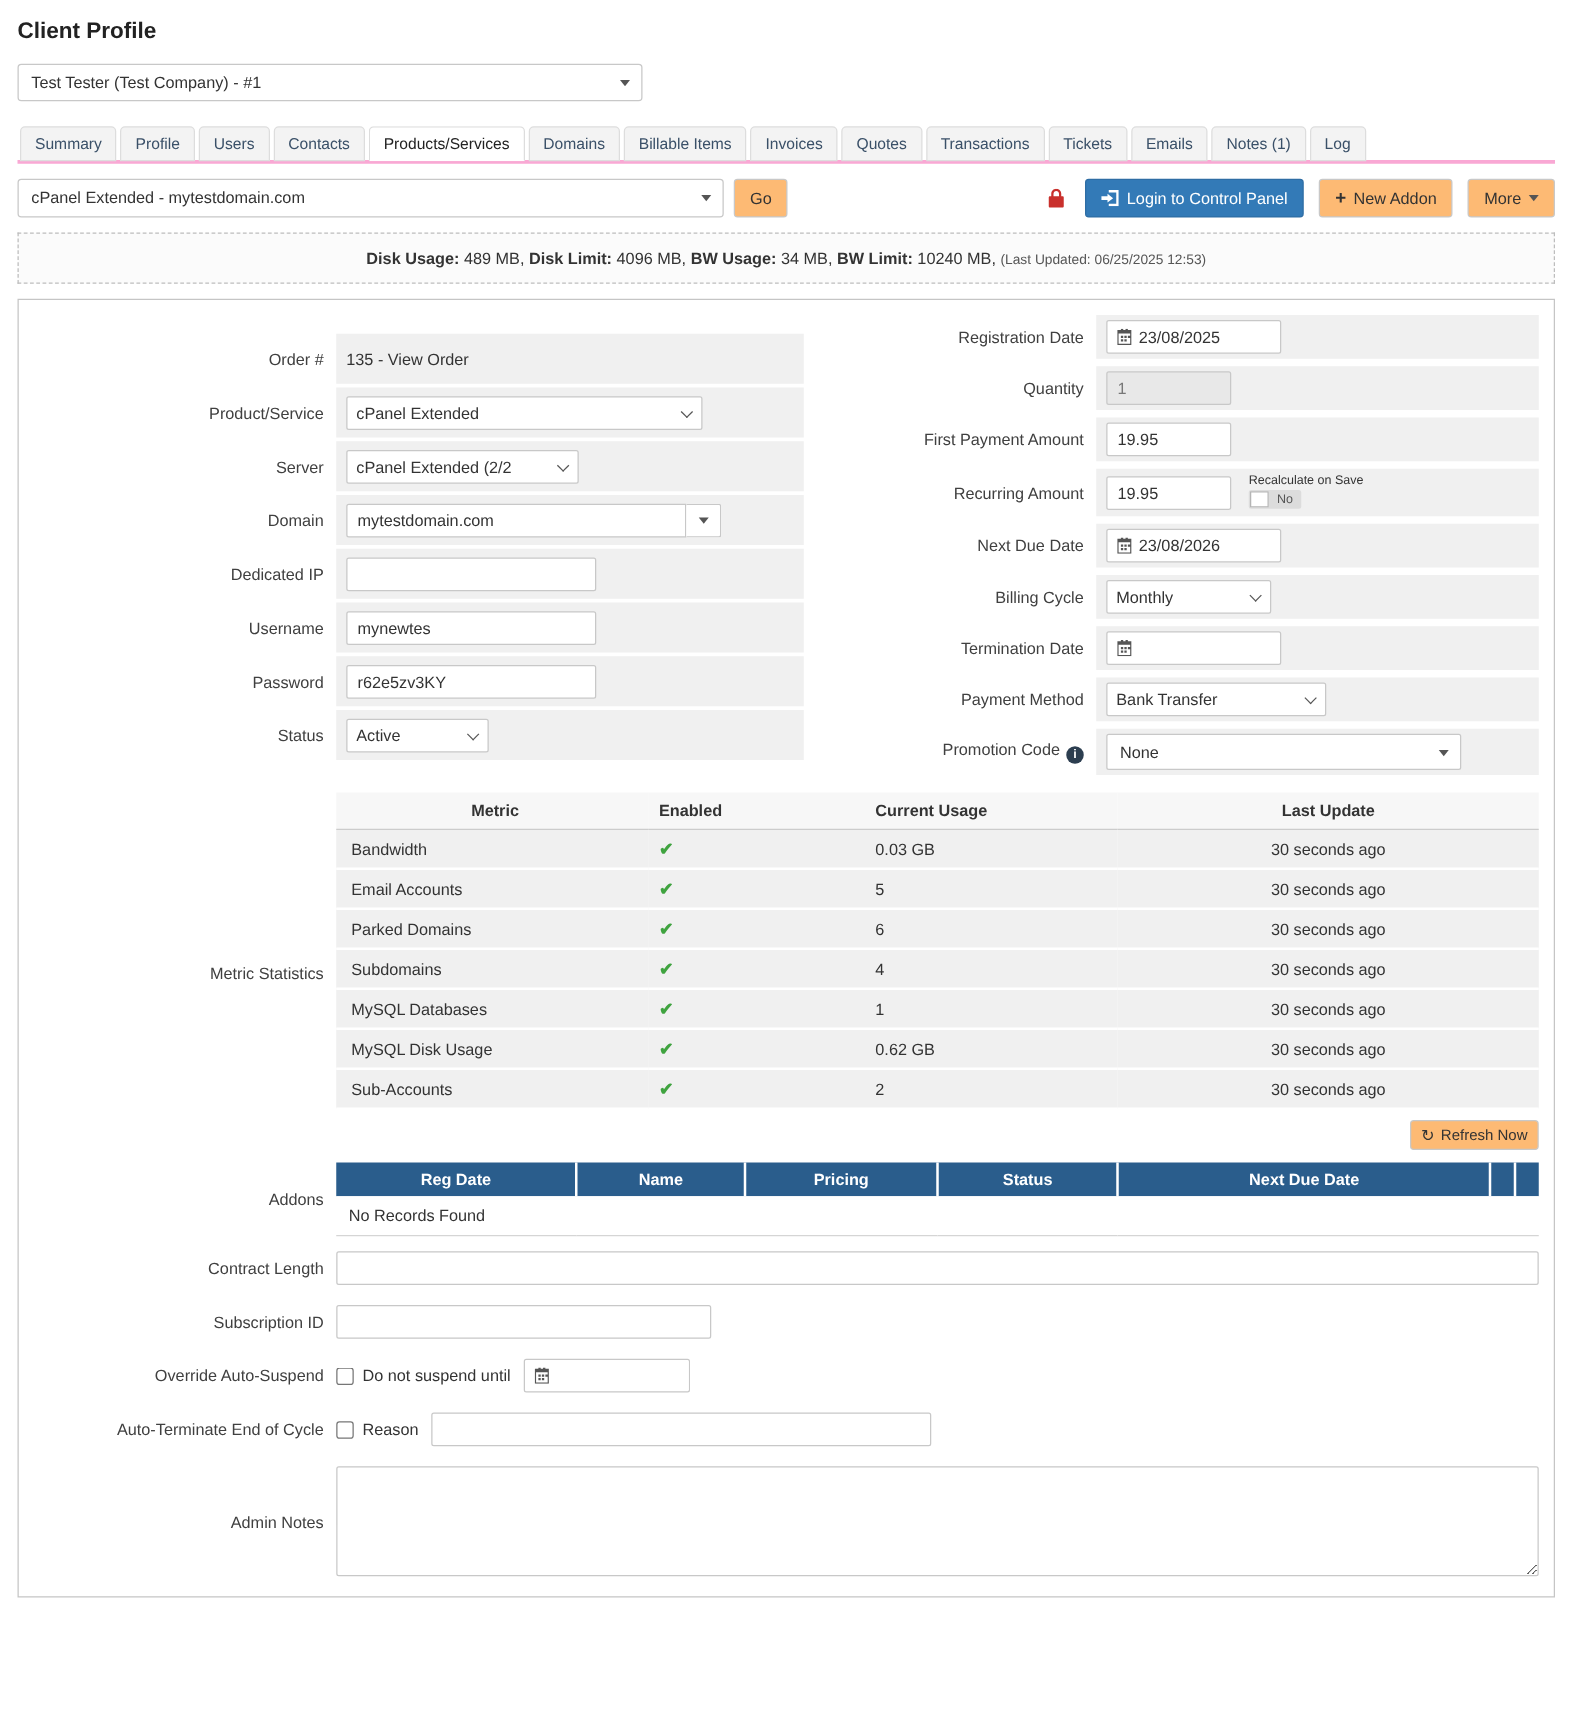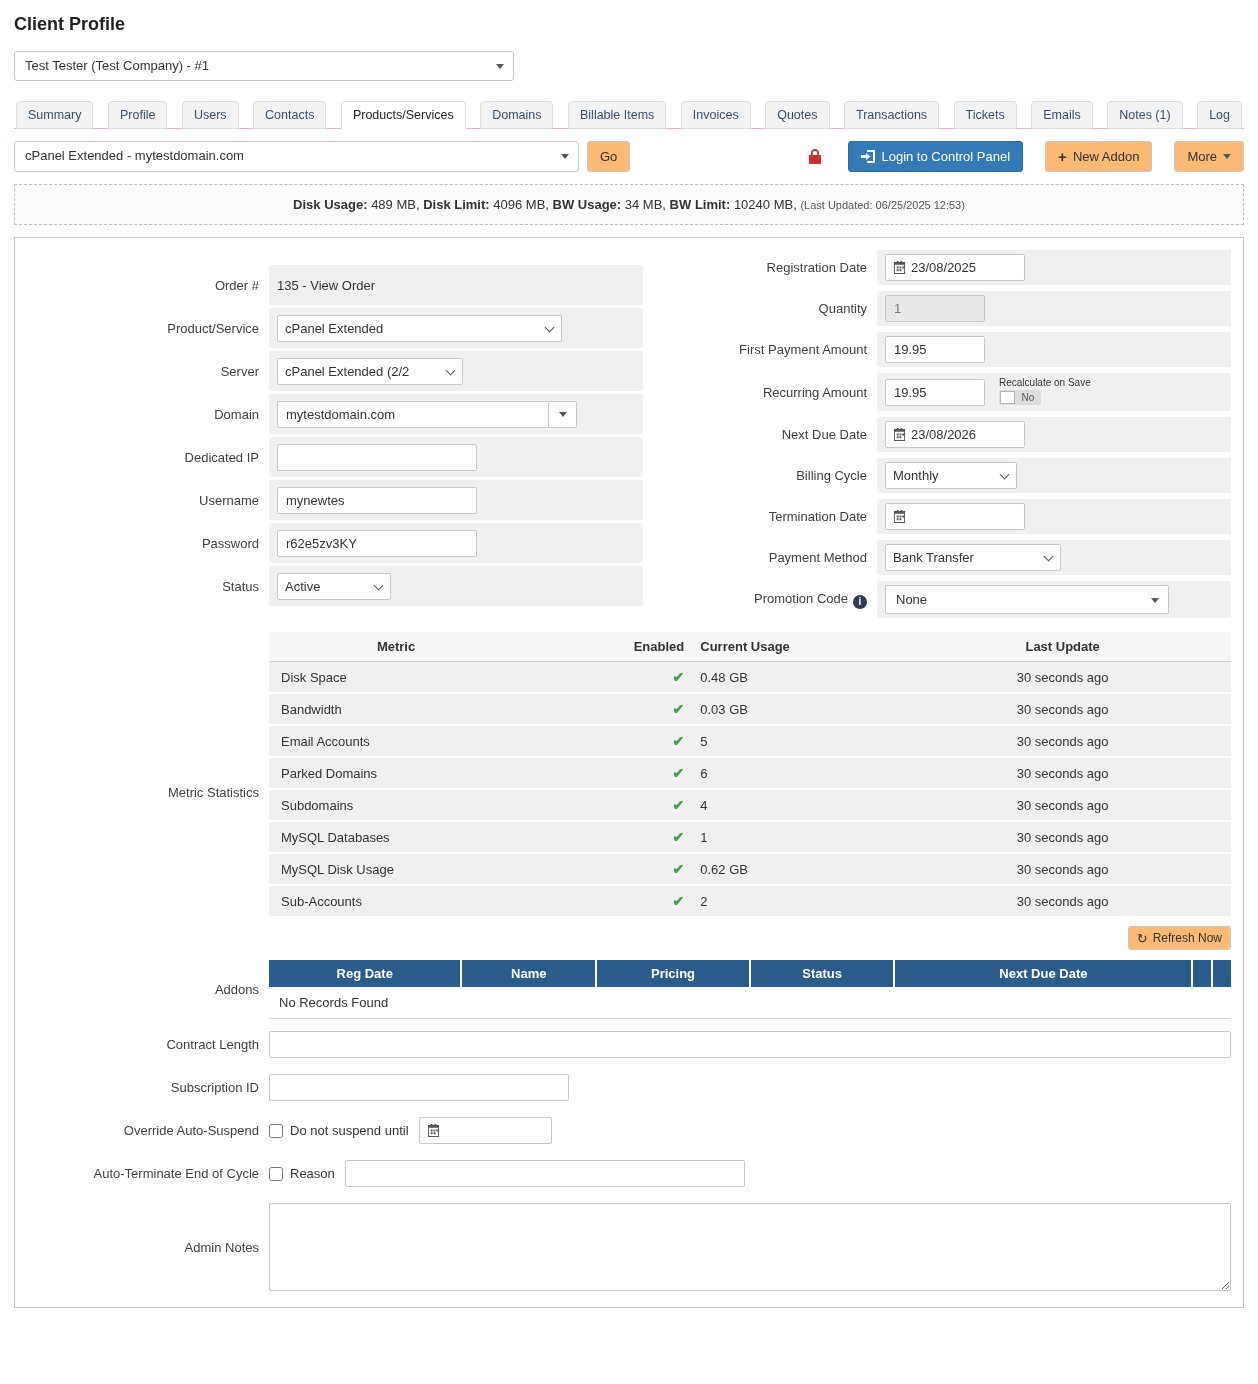--- a/index.html
+++ b/index.html
@@ -22,38 +22,38 @@
   }
   .caret {
     display: inline-block; width: 0; height: 0;
     border-left: 4px solid transparent; border-right: 4px solid transparent;
     border-top: 5px solid #555;
   }
   .select-box > .caret { position: absolute; right: 9px; top: 12px; }
   .client-select { width: 500px; margin-bottom: 20px; }
 
   
-  .tabbar { display: flex; align-items: flex-end; gap: 3px; border-bottom: 1px solid #f9a8d4; padding: 0 2px; justify-content: space-between; }
+  .tabbar { display: flex; align-items: flex-end; gap: 3px; border-bottom: 3px solid #f9a8d4; padding: 0 2px; }
   .tab {
     padding: 6px 11px; font-size: 12.5px; color: #3a5068; cursor: pointer;
     background: #f3f3f3; border: 1px solid #ddd; border-radius: 4px 4px 0 0;
     margin-bottom: -1px; white-space: nowrap;
   }
   .tab.active { background: #fff; border-bottom-color: #fff; color: #222; }
 
   
   .toolbar { display: flex; align-items: center; gap: 8px; margin: 12px 0 12px 0; }
   .service-select { width: 565px; height: 31px; }
   .btn {
     display: inline-flex; align-items: center; gap: 6px; height: 31px;
     padding: 0 12px; background: #fdba74; border: 1px solid #c8c8c8; border-radius: 3px;
     font-family: inherit; font-size: 13px; color: #333; cursor: pointer; white-space: nowrap;
   }
   .btn-primary { background: #337ab7; border-color: #2e6da4; color: #fff; }
-  .toolbar-right { margin-left: auto; display: flex; align-items: center; gap: 22px; }
+  .toolbar-right { margin-left: auto; display: flex; align-items: center; gap: 12px; }
   .lock { display: inline-flex; align-items: center; padding: 0 4px; cursor: pointer; }
   .plus { font-weight: 700; font-size: 15px; line-height: 1; }
 
   
   .usage-bar {
     border: 1px dashed #bdbdbd; background: #fbfbfb; text-align: center;
     padding: 12px 8px; margin-bottom: 12px; color: #333;
   }
   .usage-bar b { font-weight: 700; }
   .usage-bar .small { font-size: 11px; color: #555; }
@@ -142,21 +142,21 @@
   .row-full { margin-top: 8px; }
   .mtable-wrap { flex: 1; }
   .mtable { width: 100%; border-collapse: collapse; }
   .mtable th {
     background: #f7f7f7; font-weight: 700; color: #333; padding: 7px 8px;
     border-bottom: 1px solid #ccc; text-align: center; font-size: 13px;
   }
   .mtable td { background: #f0f0f0; padding: 7px 8px; border-bottom: 2px solid #fff; }
   .mtable .c-metric { width: 26%; text-align: left; padding-left: 12px; }
   .mtable th.c-metric { text-align: center; }
-  .mtable .c-check { width: 18%; text-align: right; }
+  .mtable .c-check { width: 18%; text-align: left; }
   .mtable .c-usage { width: 21%; text-align: left; }
   .mtable th.c-usage { text-align: left; }
   .mtable .c-updated { width: 35%; text-align: center; }
   .check { color: #3fa33f; font-size: 14px; font-weight: 700; }
 
   .refresh-row { text-align: right; margin: 8px 0 2px 0; }
   .btn-sm { height: 24px; padding: 0 8px; font-size: 12px; display: inline-flex; align-items: center; gap: 5px; }
   .refresh-ic { font-size: 13px; }
 
   
@@ -454,26 +454,20 @@
           <thead>
             <tr>
               <th class="c-metric">Metric</th>
               <th class="c-check">Enabled</th>
               <th class="c-usage">Current Usage</th>
               <th class="c-updated">Last Update</th>
             </tr>
           </thead>
           <tbody>
             <tr>
-              <td class="c-metric">Disk Space</td>
-              <td class="c-check"><span class="check">✔</span></td>
-              <td class="c-usage">0.48 GB</td>
-              <td class="c-updated">30 seconds ago</td>
-            </tr>
-            <tr>
               <td class="c-metric">Bandwidth</td>
               <td class="c-check"><span class="check">✔</span></td>
               <td class="c-usage">0.03 GB</td>
               <td class="c-updated">30 seconds ago</td>
             </tr>
             <tr>
               <td class="c-metric">Email Accounts</td>
               <td class="c-check"><span class="check">✔</span></td>
               <td class="c-usage">5</td>
               <td class="c-updated">30 seconds ago</td>

